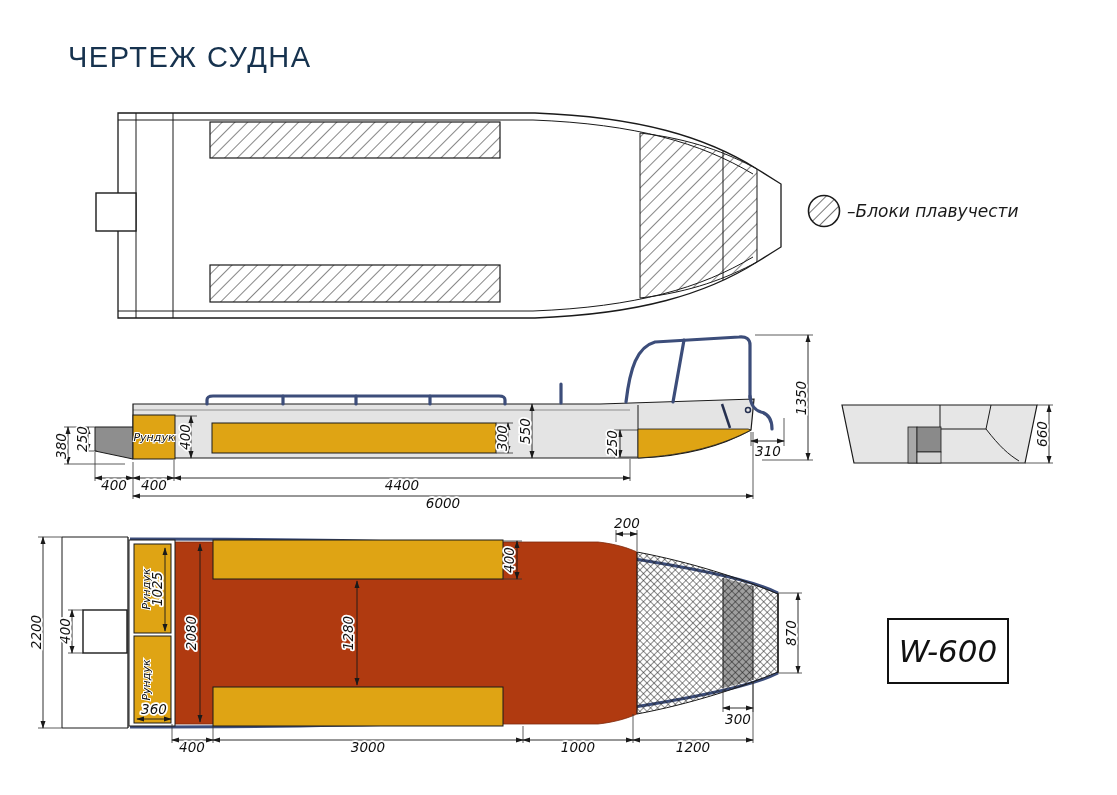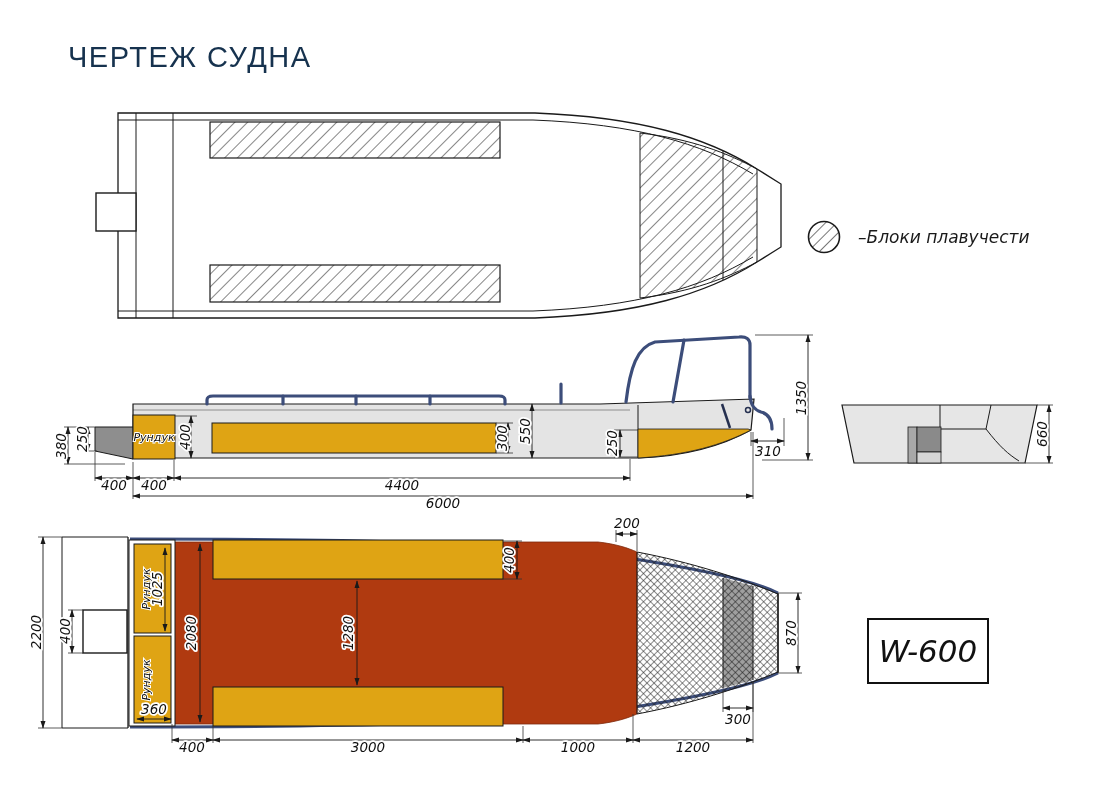--- a/index.html
+++ b/index.html
@@ -1,22 +1,22 @@
 <!DOCTYPE html>
 <html><head>
 <meta charset="utf-8">
 <style>
   html,body{margin:0;padding:0;}
   body{width:1117px;height:795px;background:#ffffff;position:relative;overflow:hidden;
        font-family:"Liberation Sans",sans-serif;}
   .page-title{position:absolute;left:55px;top:22px;font-size:29px;letter-spacing:1.5px;
        color:#16324e;font-weight:400;margin-left:13px;}
-  .legend{position:absolute;left:806px;top:193px;display:flex;align-items:center;gap:16px;margin-top:26px;}
+  .legend{position:absolute;left:806px;top:193px;display:flex;align-items:center;gap:5px;}
   .legend-label{font:italic 17px "DejaVu Sans",sans-serif;color:#1a1a1a;}
-  .model-badge{position:absolute;left:867px;top:618px;width:118px;height:62px;
+  .model-badge{position:absolute;left:887px;top:618px;width:118px;height:62px;
        border:2px solid #111;display:flex;align-items:center;justify-content:center;
        font:italic 31px "DejaVu Sans",sans-serif;color:#111;background:#fff;}
   svg text{font:italic 13.5px "DejaVu Sans",sans-serif;fill:#111;}
   .dim{paint-order:stroke;stroke:#fff;stroke-width:3.5px;stroke-linejoin:round;text-anchor:middle;}
   .small{font:italic 11px "DejaVu Sans",sans-serif;paint-order:stroke;stroke:#fff;
        stroke-width:2px;text-anchor:middle;}
   .oline{stroke:#1a1a1a;fill:#fff;stroke-width:1.3;}
   .tline{stroke:#1a1a1a;fill:none;stroke-width:1;}
   .eline{stroke:#333;fill:none;stroke-width:0.8;}
   .dline{stroke:#1a1a1a;fill:none;stroke-width:0.9;

